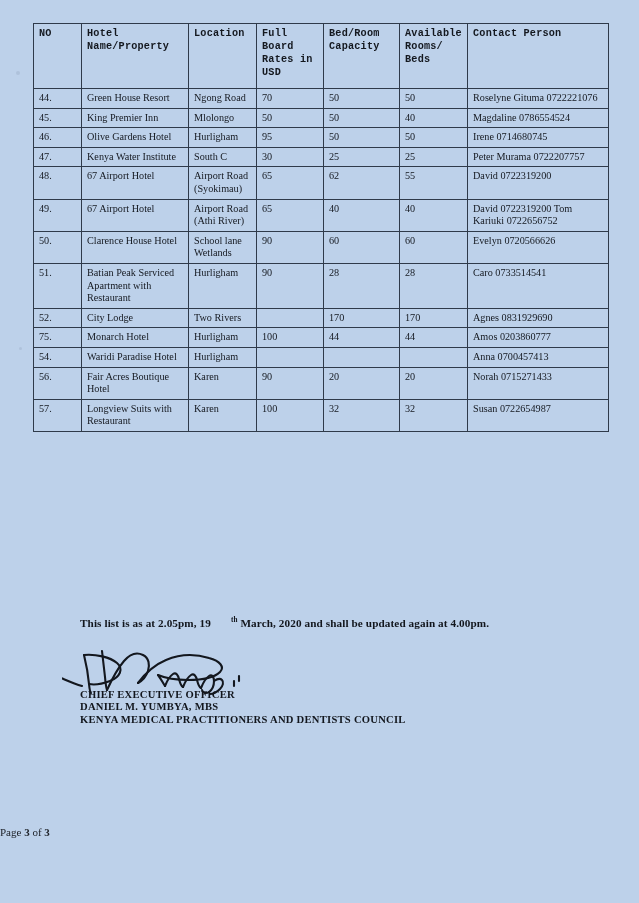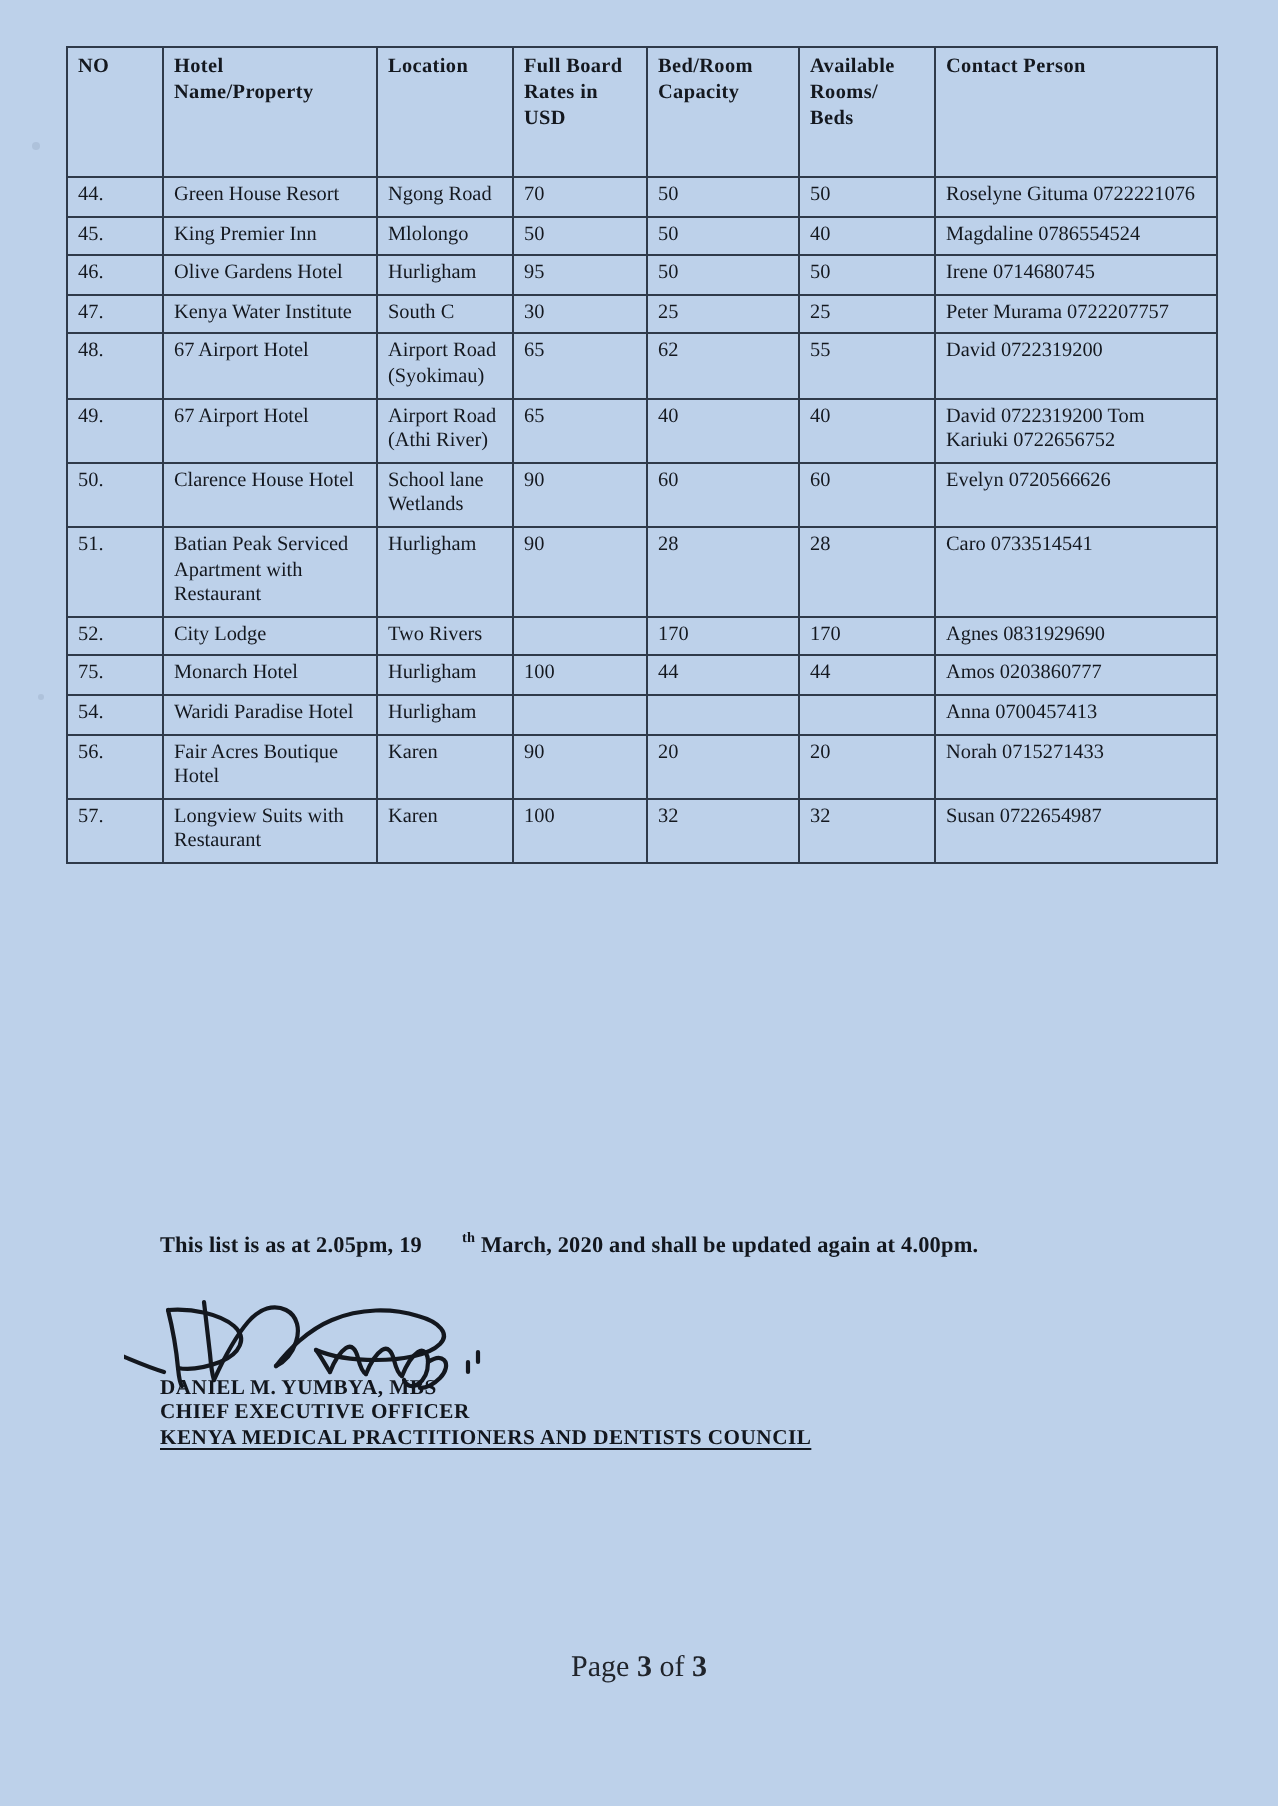--- a/index.html
+++ b/index.html
@@ -64,20 +64,21 @@
     font-family: "Liberation Serif", serif;
     word-wrap: break-word;
     overflow-wrap: break-word;
   }
   table.hotels th {
     font-weight: bold;
     text-align: left;
     letter-spacing: .2px;
     font-size: 10.2px;
     line-height: 13px;
+    font-family: Liberation Mono, monospace;
   }
   thead th {
     height: 58px;
   }
   
   col.c-no       { width: 48px; }
   col.c-name     { width: 107px; }
   col.c-loc      { width: 68px; }
   col.c-rate     { width: 67px; }
   col.c-bed      { width: 76px; }
@@ -124,33 +125,32 @@
     left: 80px;
     top: 689px;
     font-family: "Liberation Serif", serif;
     font-weight: bold;
     font-size: 10.6px;
     line-height: 12.4px;
     letter-spacing: .25px;
     color: #12161d;
   }
   .sig-block .council {
-    text-decoration: underline;
     text-underline-offset: 1.5px;
   }
 
   
   .page-number {
     position: absolute;
     left: 0;
     right: 0;
     top: 826px;
-    text-align: center;
-    font-family: "Liberation Serif", serif;
-    font-size: 15px;
+    text-align: left;
+    font-family: "Liberation Serif", serif;
+    font-size: 11px;
     color: #20242b;
   }
   .page-number b { font-weight: bold; }
 </style>
 </head>
 <body>
 
 <div class="page">
 
   <div class="scan-speck"></div>
@@ -314,20 +314,20 @@
       <path d="M103,43 C105,38 108,33 111,31 C114,29 116,32 117,36 C118,40 119,43 121,44"></path>
       <path d="M121,44 C123,39 126,34 129,32 C132,30 134,33 135,37 C136,41 137,44 139,45"></path>
       <path d="M139,45 C141,40 144,35 147,33 C150,31 152,34 152,38 C152,43 150,47 147,49 C144,51 141,50 140,47"></path>
       <path d="M152,38 C155,36 158,35 160,37 C162,39 161,43 158,46 C155,49 151,51 148,51"></path>
       <path d="M172,38 C172,40 172,42 172,43"></path>
       <path d="M177,33 C177,35 177,37 177,38"></path>
     </g>
   </svg>
 
   <div class="sig-block">
+    <div>CHIEF EXECUTIVE OFFICER</div>
     <div>DANIEL M. YUMBYA, MBS</div>
-    <div>CHIEF EXECUTIVE OFFICER</div>
     <div class="council">KENYA MEDICAL PRACTITIONERS AND DENTISTS COUNCIL</div>
   </div>
 
   <div class="page-number"><span>Page </span><b>3</b><span> of </span><b>3</b></div>
 
 </div>
 
 </body></html>

